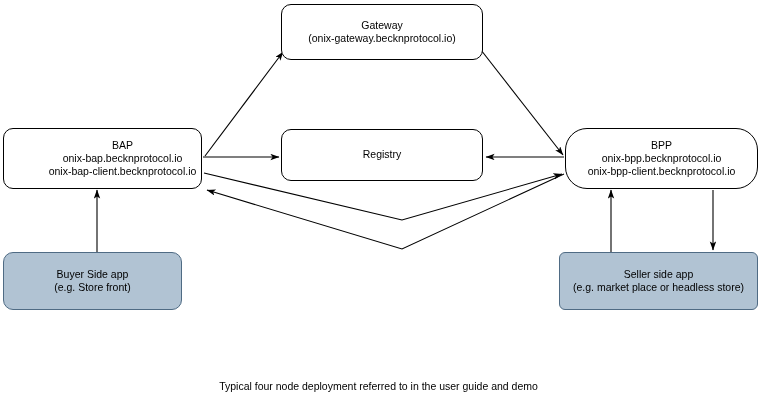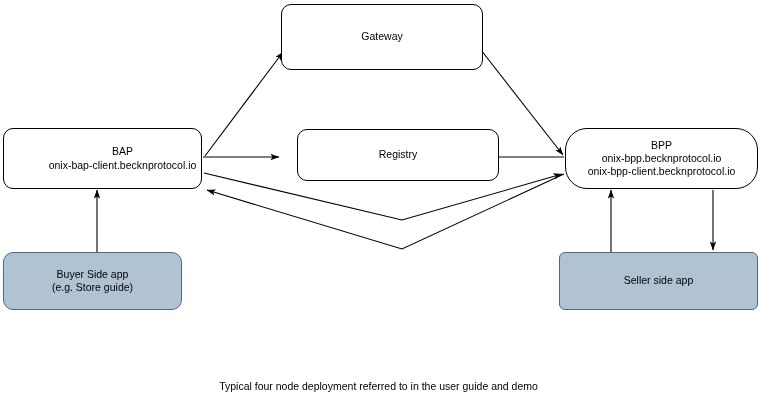--- a/index.html
+++ b/index.html
@@ -43,23 +43,23 @@
     font-size: 10.5px;
     z-index: 2;
   }
   .node .line1 { white-space: nowrap; }
   .node .line2 { white-space: nowrap; }
   .node .line3 { white-space: nowrap; }
   .node.app {
     background: #b1c3d3;
     border: 1px solid #4f6b84;
   }
-  #node-gateway  { left: 281px; top: 4px;   width: 202px; height: 66px; }
+  #node-gateway  { left: 281px; top: 4px;   width: 202px; height: 56px; }
   #node-bap      { left: 3px;   top: 128px; width: 199px; height: 61px; padding-left: 40px; }
-  #node-registry { left: 281px; top: 129px; width: 202px; height: 52px; margin-left: 16px; }
+  #node-registry { left: 281px; top: 129px; width: 202px; height: 52px; }
   #node-bpp      { left: 565px; top: 128px; width: 193px; height: 61px; border-radius: 22px; }
   #node-buyer    { left: 3px;   top: 252px; width: 179px; height: 58px; }
   #node-seller   { left: 559px; top: 252px; width: 199px; height: 58px; border-radius: 6px; }
   #caption {
     position: absolute;
     left: 0;
     top: 380px;
     width: 757px;
     text-align: center;
     font-size: 10.5px;
@@ -92,41 +92,44 @@
 
     <line x1="97" y1="252" x2="97" y2="190" stroke="#000000" stroke-width="1.1" marker-end="url(#arrow)"></line>
 
     <line x1="611" y1="252" x2="611" y2="190" stroke="#000000" stroke-width="1.1" marker-end="url(#arrow)"></line>
 
     <line x1="713" y1="190" x2="713" y2="250" stroke="#000000" stroke-width="1.1" marker-end="url(#arrow)"></line>
   </svg>
 
   <div class="node" id="node-gateway">
     <span class="line1">Gateway</span>
+    <span class="line2">(onix-gateway.becknprotocol.io)</span>
   </div>
 
   <div class="node" id="node-bap">
     <span class="line1">BAP</span>
+    <span class="line2">onix-bap.becknprotocol.io</span>
     <span class="line3">onix-bap-client.becknprotocol.io</span>
   </div>
 
   <div class="node" id="node-registry">
     <span class="line1">Registry</span>
   </div>
 
   <div class="node" id="node-bpp">
     <span class="line1">BPP</span>
     <span class="line2">onix-bpp.becknprotocol.io</span>
     <span class="line3">onix-bpp-client.becknprotocol.io</span>
   </div>
 
   <div class="node app" id="node-buyer">
     <span class="line1">Buyer Side app</span>
-    <span class="line2">(e.g. Store guide)</span>
+    <span class="line2">(e.g. Store front)</span>
   </div>
 
   <div class="node app" id="node-seller">
     <span class="line1">Seller side app</span>
+    <span class="line2">(e.g. market place or headless store)</span>
   </div>
 
   <div id="caption">Typical four node deployment referred to in the user guide and demo</div>
 
 </div>
 
 </body></html>

